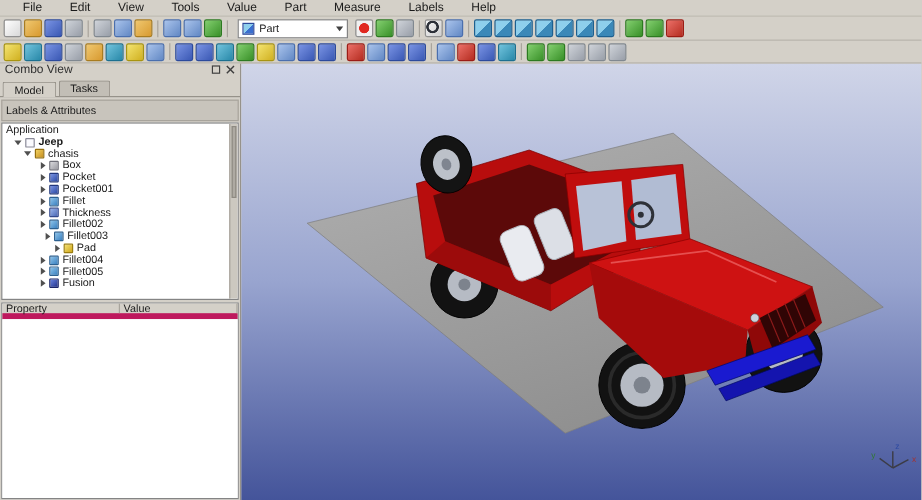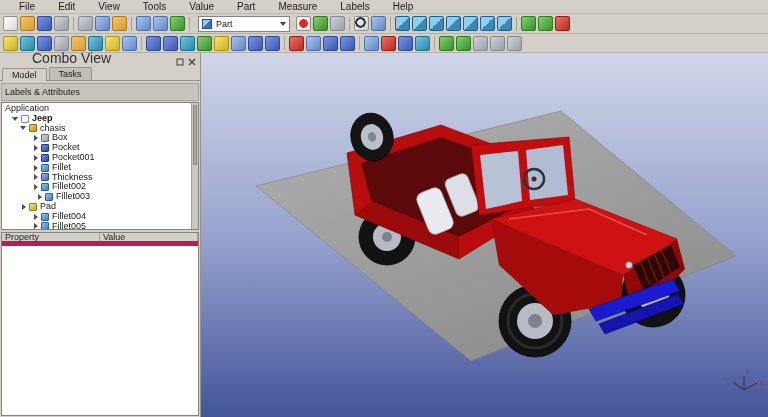--- a/index.html
+++ b/index.html
@@ -32,31 +32,31 @@
 
   .wb-select { display:flex; align-items:center; background:#ffffff; border:1px solid #848484; height:16px; width:92px; margin:0 5px; padding:0 3px; flex:0 0 auto; }
   .wb-icon { width:10px; height:10px; background:linear-gradient(135deg,#8ecfec 50%,#3a6fd0 50%); border:1px solid #2c4a9c; margin-right:4px; flex:0 0 auto; }
   .wb-label { flex:1; font-size:9px; }
   .wb-arrow { width:0; height:0; border-left:3px solid transparent; border-right:3px solid transparent; border-top:4px solid #404040; margin-left:3px; }
 
   
   .main { position:absolute; top:53px; left:0; right:0; bottom:0; display:flex; }
   .left { width:201px; flex:0 0 201px; background:#d4d0c8; border-right:1px solid #96928a; display:flex; flex-direction:column; }
 
-  .panel-head { height:13px; display:flex; align-items:flex-end; padding:0 4px; font-size:14px;margin-left:28px; }
+  .panel-head { height:13px; display:flex; align-items:flex-start; padding:0 4px; font-size:10px; }
   .panel-head .title { flex:1; color:#303030; }
   .ph-btn { width:9px; height:9px; margin-left:3px; display:flex; align-items:center; justify-content:center; }
 
   .tabs { display:flex; height:15px; padding-left:2px; align-items:flex-end; border-bottom:1px solid #96928a; }
   .tab { padding:1px 9px 1px 9px; font-size:9px; border:1px solid #96928a; border-bottom:none; background:#c2beb6; border-radius:2px 2px 0 0; margin-right:2px; }
   .tab.active { background:#d4d0c8; position:relative; top:1px; }
 
   .labels-head { height:12px; font-size:9px; background:#c8c4bc; border:1px solid #a8a49c; display:flex; align-items:center; padding:8px 3px; margin:2px 1px 1px 1px; }
 
-  .tree { height:128px; background:#ffffff; border:1px solid #848484; margin:0 1px; overflow:hidden; position:relative; padding-top:1px; }
+  .tree { height:148px; background:#ffffff; border:1px solid #848484; margin:0 1px; overflow:hidden; position:relative; padding-top:1px; }
   .trow { height:9.8px; display:flex; align-items:center; font-size:9px; line-height:9.8px; white-space:nowrap; cursor:default; }
   .trow.bold .tlabel { font-weight:bold; }
   .arr { width:0; height:0; margin-right:3px; flex:0 0 auto; }
   .arr-r { border-left:4px solid #505050; border-top:3px solid transparent; border-bottom:3px solid transparent; }
   .arr-d { border-top:4px solid #505050; border-left:3px solid transparent; border-right:3px solid transparent; }
   .tico { width:8px; height:8px; margin-right:3px; border-radius:1px; flex:0 0 auto; }
   .i-doc    { background:#fbfbff; border:1px solid #8a8a98; }
   .i-body   { background:linear-gradient(135deg,#f0d060,#c89020); border:1px solid #96700f; }
   .i-box    { background:linear-gradient(135deg,#d8d8dc,#9a9aa2); border:1px solid #6e6e78; }
   .i-pocket { background:linear-gradient(135deg,#7a94e4,#2c4aa4); border:1px solid #21377c; }
@@ -234,21 +234,21 @@
       <div class="trow" style="padding-left:32px">
         <span class="arr arr-r"></span>
         <span class="tico i-fillet"></span>
         <span class="tlabel">Fillet002</span>
       </div>
       <div class="trow" style="padding-left:36px">
         <span class="arr arr-r"></span>
         <span class="tico i-fillet"></span>
         <span class="tlabel">Fillet003</span>
       </div>
-      <div class="trow" style="padding-left:20px">
+      <div class="trow" style="padding-left:44px">
         <span class="arr arr-r"></span>
         <span class="tico i-pad"></span>
         <span class="tlabel">Pad</span>
       </div>
       <div class="trow" style="padding-left:32px">
         <span class="arr arr-r"></span>
         <span class="tico i-fillet"></span>
         <span class="tlabel">Fillet004</span>
       </div>
       <div class="trow" style="padding-left:32px">

